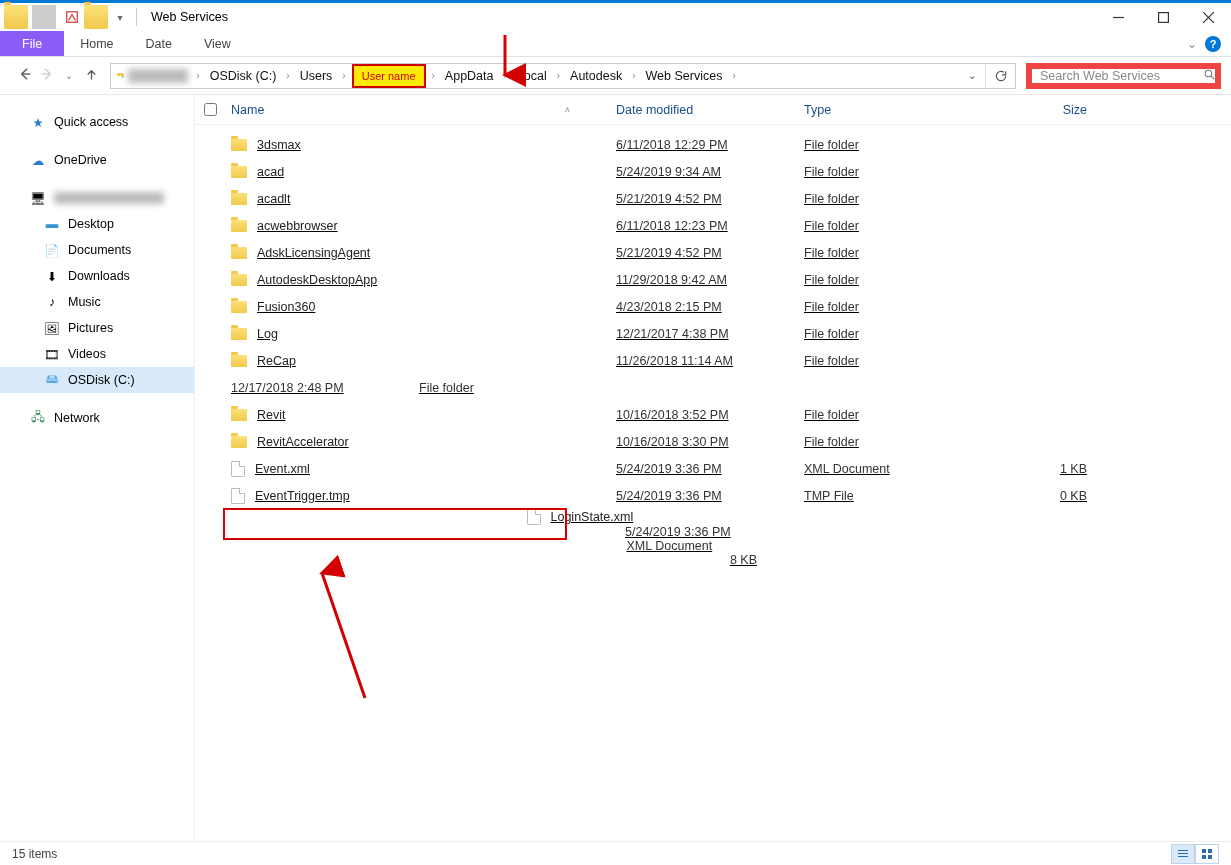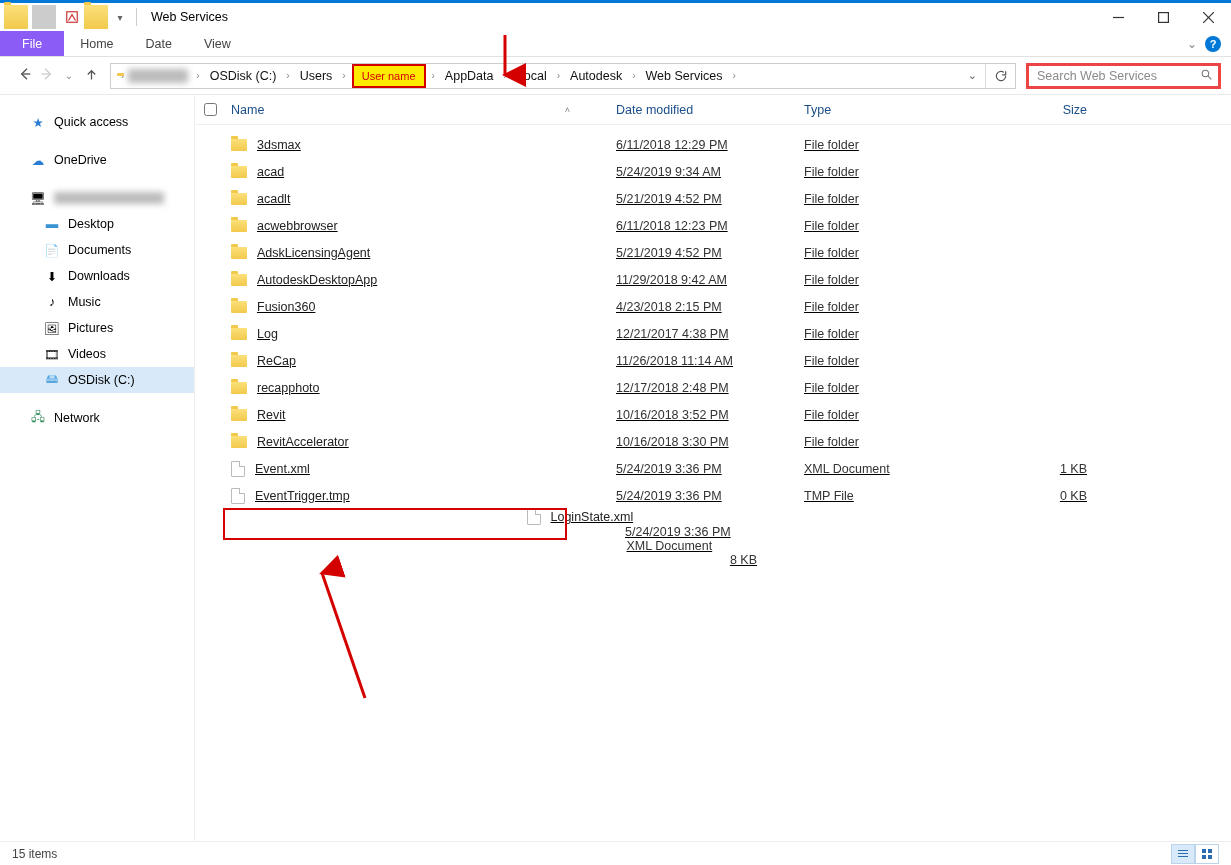--- a/index.html
+++ b/index.html
@@ -109,21 +109,21 @@
     filter:blur(3px);background:#bbb;color:transparent;border-radius:1px;
     padding:0 30px;height:14px;margin-right:4px;
   }
   .addr-tail{
     margin-left:auto;display:flex;align-items:center;height:100%;
   }
   .addr-tail .drop{padding:0 8px;color:#666;font-size:11px;}
   .addr-tail .refresh{width:30px;text-align:center;border-left:1px solid #ddd;height:100%;
     display:flex;align-items:center;justify-content:center;}
   .searchbox{
-    width:195px;height:26px;border:3px solid #ef4444;display:flex;align-items:center;
+    width:195px;height:26px;border:6px solid #ef4444;display:flex;align-items:center;
     padding:0 6px;color:#888;justify-content:space-between;
   }
   .searchbox input{
     border:none;outline:none;flex:1;font-size:12.5px;color:#333;background:transparent;
   }
   .searchbox input::placeholder{color:#8a8a8a;}
   
   .body{
     display:flex;height:calc(865px - 3px - 28px - 26px - 38px - 24px);
   }
@@ -462,24 +462,20 @@
             <div class="nm">
               <span class="ico-folder"></span>
               <span>ReCap</span>
             </div>
             <div class="dm">11/26/2018 11:14 AM</div>
             <div class="ty">File folder</div>
             <div class="sz"></div>
           </div>
           <div class="row">
             <div class="col-check"></div>
-            <div class="nm">
-              <span class="ico-folder"></span>
-              <span>recapphoto</span>
-            </div>
             <div class="dm">12/17/2018 2:48 PM</div>
             <div class="ty">File folder</div>
             <div class="sz"></div>
           </div>
           <div class="row">
             <div class="col-check"></div>
             <div class="nm">
               <span class="ico-folder"></span>
               <span>Revit</span>
             </div>

